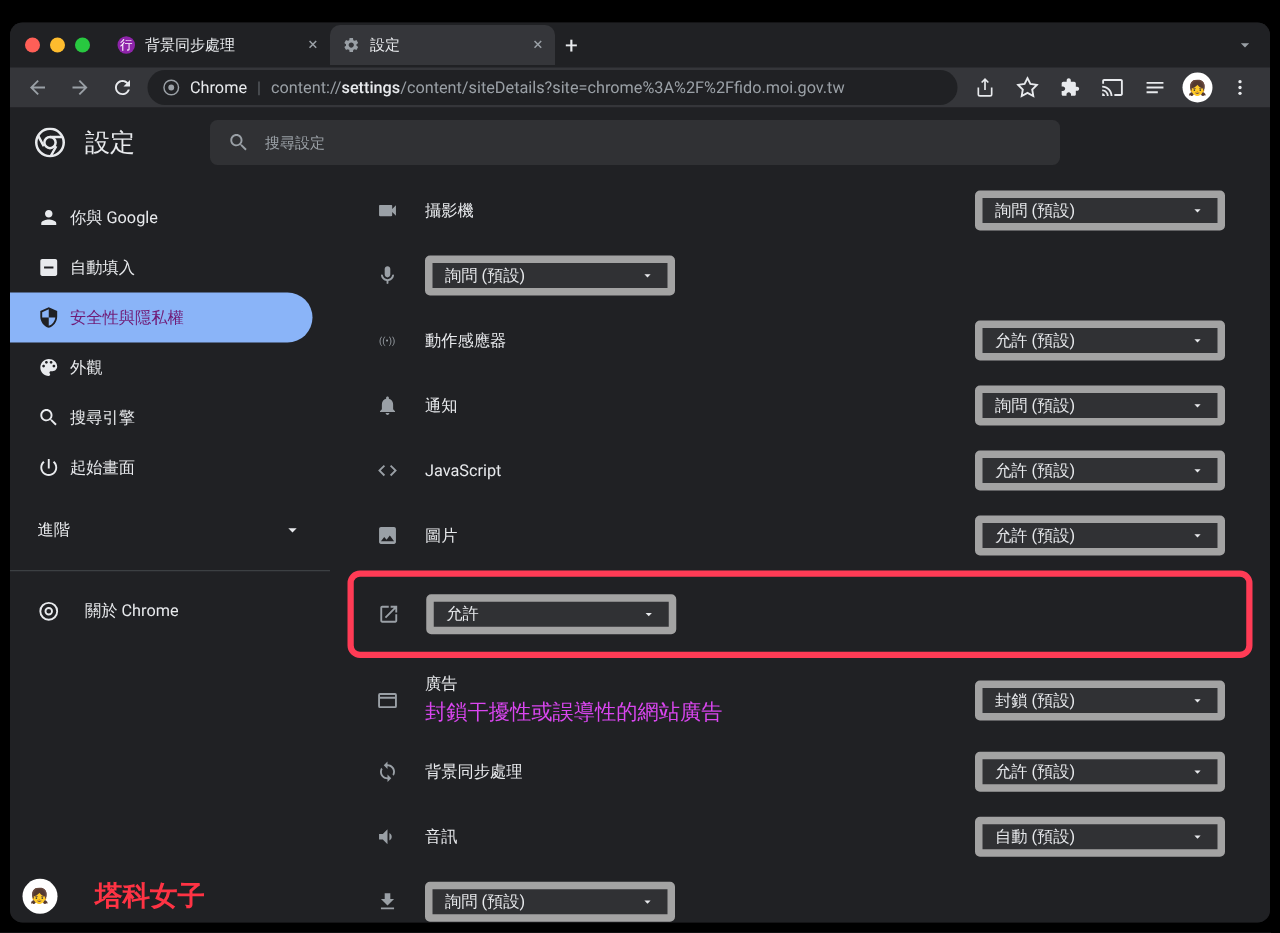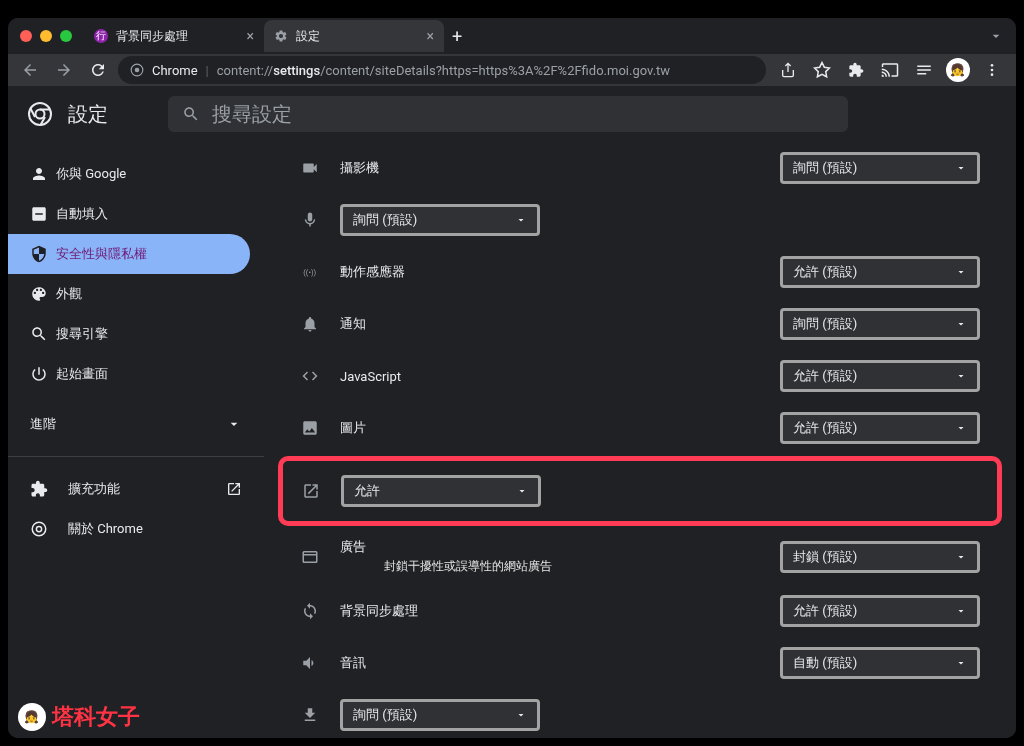--- a/index.html
+++ b/index.html
@@ -32,45 +32,45 @@
 .toolbar-right { display: flex; align-items: center; gap: 10px; padding: 0 4px; }
 .toolbar-icon { width: 24px; height: 24px; display: flex; align-items: center; justify-content: center; color: #e8eaed; cursor: pointer; }
 .avatar { width: 24px; height: 24px; border-radius: 50%; background: #fff; display: flex; align-items: center; justify-content: center; font-size: 12px; }
 
 .content-area { flex: 1; display: flex; flex-direction: column; background: #202124; overflow: hidden; }
 .settings-header { height: 56px; display: flex; align-items: center; padding: 0 20px; gap: 20px; }
 .settings-logo { display: flex; align-items: center; gap: 16px; }
 .chrome-icon { width: 24px; height: 24px; }
 .settings-title { font-size: 20px; color: #e8eaed; }
 .search-box { flex: 1; max-width: 680px; margin-left: 40px; height: 36px; background: #303134; border-radius: 6px; display: flex; align-items: center; padding: 0 14px; gap: 12px; }
-.search-box input { flex: 1; background: transparent; border: none; outline: none; color: #e8eaed; font-size: 20px; }
+.search-box input { flex: 1; background: transparent; border: none; outline: none; color: #e8eaed; font-size: 12px; }
 .search-box input::placeholder { color: #9aa0a6; }
 
 .settings-body { flex: 1; display: flex; overflow: hidden; }
 .sidebar { width: 256px; padding-top: 12px; overflow-y: auto; }
 .sidebar-item { height: 40px; display: flex; align-items: center; padding: 0 22px; gap: 8px; font-size: 13px; color: #e8eaed; cursor: pointer; border-radius: 0 20px 20px 0; margin-right: 14px; }
 .sidebar-item.active { background: #8ab4f8; color: #701a75; }
 .sidebar-item .si-icon { width: 18px; display: flex; justify-content: center; }
 .sidebar-item.active .si-icon { color: #202124; }
 .sidebar-advanced { height: 40px; display: flex; align-items: center; justify-content: space-between; padding: 0 22px; font-size: 13px; color: #e8eaed; cursor: pointer; margin-top: 10px; }
 .sidebar-sep { height: 1px; background: #3c4043; margin: 12px 0; }
 .sidebar-ext { height: 40px; display: flex; align-items: center; padding: 0 22px; gap: 20px; font-size: 13px; color: #e8eaed; cursor: pointer; }
 .sidebar-ext .ext-open { margin-left: auto; }
 
 .main-panel { flex: 1; overflow-y: auto; padding: 0 20px; }
 .perm-row { display: flex; align-items: center; padding: 10px 16px; gap: 20px; min-height: 48px; }
 .perm-icon { width: 20px; color: #9aa0a6; display: flex; justify-content: center; }
 .perm-label { flex: 1; font-size: 13px; color: #e8eaed; }
-.perm-sublabel { font-size: 12px; color: #e5e5e5; margin-top: 2px; margin-left: 44px; }
-.perm-select { min-width: 200px; height: 32px; background: #303134; border: 3px solid #a3a3a3; border-radius: 4px; display: flex; align-items: center; justify-content: space-between; padding: 0 10px; font-size: 13px; color: #e8eaed; cursor: pointer; }
+.perm-sublabel { font-size: 17px; color: #d946ef; margin-top: 2px; }
+.perm-select { min-width: 200px; height: 32px; background: #303134; border: 6px solid #a3a3a3; border-radius: 4px; display: flex; align-items: center; justify-content: space-between; padding: 0 10px; font-size: 13px; color: #e8eaed; cursor: pointer; }
 .highlight-box { border: 5px solid #ff3b55; border-radius: 10px; margin: 2px -6px; padding: 4px 2px; }
 
 .watermark { position: absolute; bottom: 6px; left: 10px; display: flex; align-items: center; gap: 6px; z-index: 10; }
 .wm-icon { width: 28px; height: 28px; background: #fff; border-radius: 50%; display: flex; align-items: center; justify-content: center; font-size: 12px; }
-.wm-text { font-size: 22px; font-weight: bold; color: #ff3344; }
+.wm-text { font-size: 22px; font-weight: bold; color: #ff3344; margin-left: 24px; }
 
 svg { display: block; }
 </style>
 </head>
 <body>
 
 <div class="window">
 
   <div class="titlebar">
     <div class="traffic">
@@ -120,21 +120,21 @@
     </div>
     <div class="omnibox">
       <span>
         <svg width="14" height="14" viewBox="0 0 24 24" fill="#9aa0a6">
             <circle cx="12" cy="12" r="10" fill="none" stroke="#9aa0a6" stroke-width="2"></circle>
             <circle cx="12" cy="12" r="4"></circle>
           </svg>
       </span>
       <span class="chrome-label">Chrome</span>
       <span class="divider">|</span>
-      <span><span>content://</span><span class="bold">settings</span><span>/content/siteDetails?https=https%3A%2F%2Ffido.moi.gov.tw</span></span>
+      <span><span>content://</span><span class="bold">settings</span><span>/content/siteDetails?site=chrome%3A%2F%2Ffido.moi.gov.tw</span></span>
     </div>
     <div class="toolbar-right">
       <div class="toolbar-icon">
         <svg width="16" height="16" viewBox="0 0 24 24" fill="none" stroke="currentColor" stroke-width="2">
             <path d="M4 12v8a2 2 0 002 2h12a2 2 0 002-2v-8M16 6l-4-4-4 4M12 2v13"></path>
           </svg>
       </div>
       <div class="toolbar-icon">
         <svg width="18" height="18" viewBox="0 0 24 24" fill="none" stroke="currentColor" stroke-width="2">
             <path d="M12 2l3.09 6.26L22 9.27l-5 4.87 1.18 6.88L12 17.77l-6.18 3.25L7 14.14 2 9.27l6.91-1.01L12 2z"></path>
@@ -243,33 +243,20 @@
           <span>進階</span>
           <span>
               <svg width="16" height="16" viewBox="0 0 24 24" fill="currentColor">
                 <path d="M7 10l5 5 5-5z"></path>
               </svg>
             </span>
         </div>
         <div class="sidebar-sep"></div>
         <div class="sidebar-ext">
           <span class="si-icon">
-              <svg width="18" height="18" viewBox="0 0 24 24" fill="currentColor">
-                <path d="M20.5 11H19V7c0-1.1-.9-2-2-2h-4V3.5C13 2.12 11.88 1 10.5 1S8 2.12 8 3.5V5H4c-1.1 0-1.99.9-1.99 2v3.8H3.5c1.49 0 2.7 1.21 2.7 2.7s-1.21 2.7-2.7 2.7H2V20c0 1.1.9 2 2 2h3.8v-1.5c0-1.49 1.21-2.7 2.7-2.7s2.7 1.21 2.7 2.7V22H17c1.1 0 2-.9 2-2v-4h1.5c1.38 0 2.5-1.12 2.5-2.5S21.88 11 20.5 11z"></path>
-              </svg>
-            </span>
-          <span>擴充功能</span>
-          <span class="ext-open">
-              <svg width="16" height="16" viewBox="0 0 24 24" fill="currentColor">
-                <path d="M19 19H5V5h7V3H5c-1.11 0-2 .9-2 2v14c0 1.1.89 2 2 2h14c1.1 0 2-.9 2-2v-7h-2v7zM14 3v2h3.59l-9.83 9.83 1.41 1.41L19 6.41V10h2V3h-7z"></path>
-              </svg>
-            </span>
-        </div>
-        <div class="sidebar-ext">
-          <span class="si-icon">
               <svg width="18" height="18" viewBox="0 0 24 24">
                 <circle cx="12" cy="12" r="9" fill="none" stroke="currentColor" stroke-width="2"></circle>
                 <circle cx="12" cy="12" r="3.5" fill="none" stroke="currentColor" stroke-width="2"></circle>
               </svg>
             </span>
           <span>關於 Chrome</span>
         </div>
       </div>
 
       <div class="main-panel" id="perm-list">

